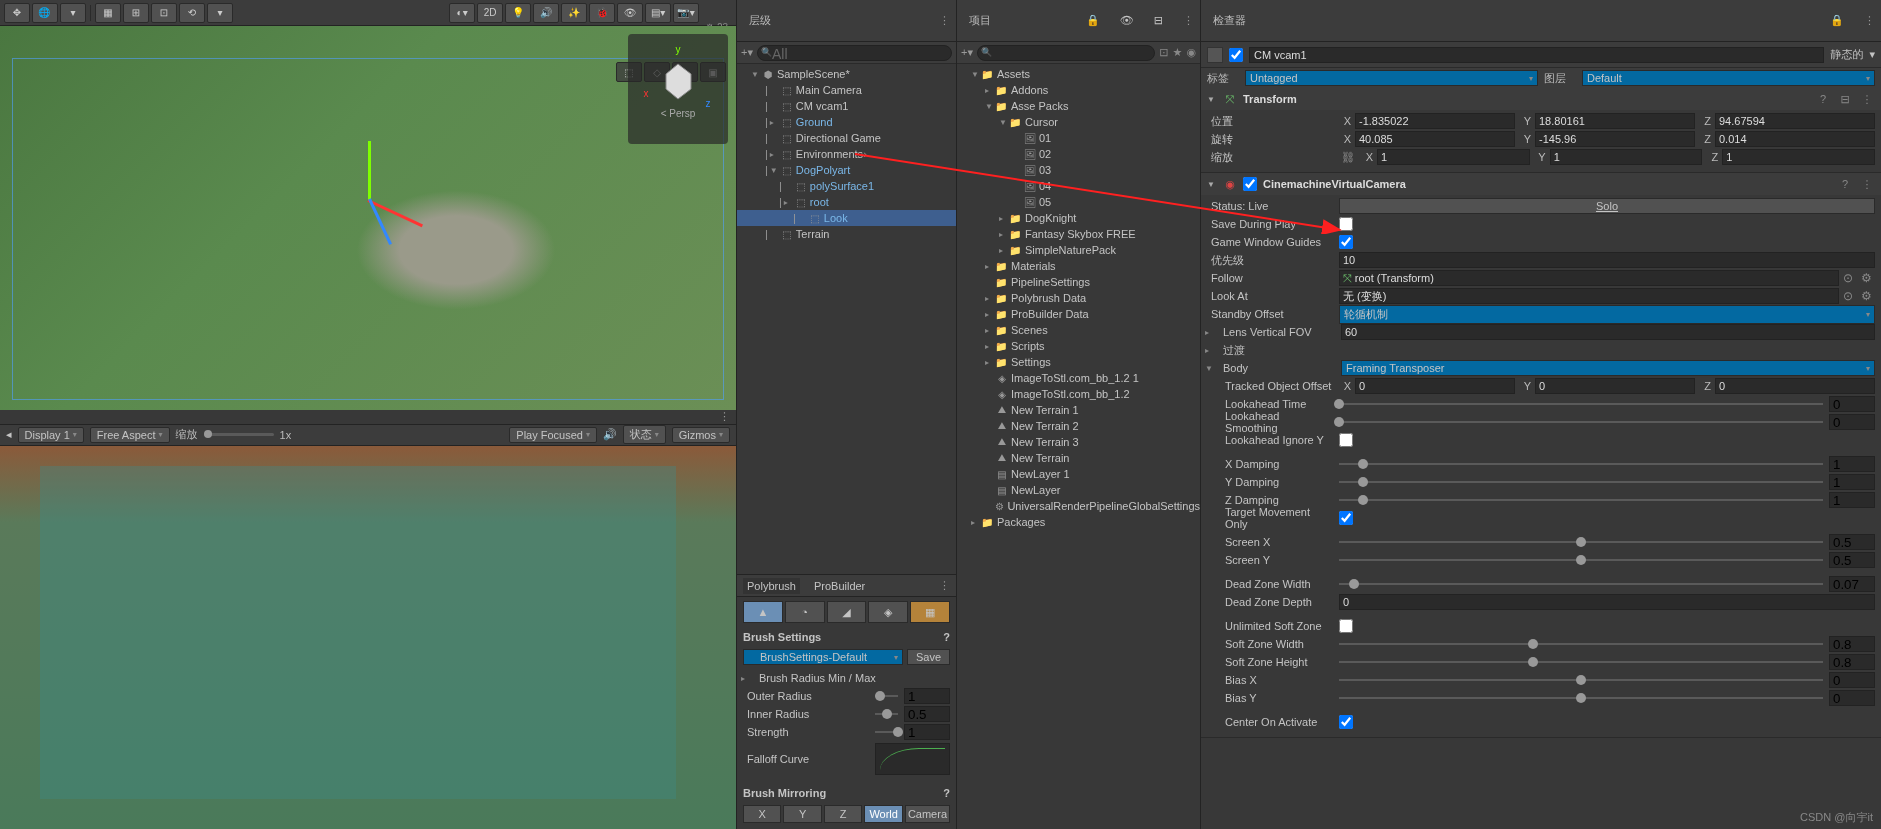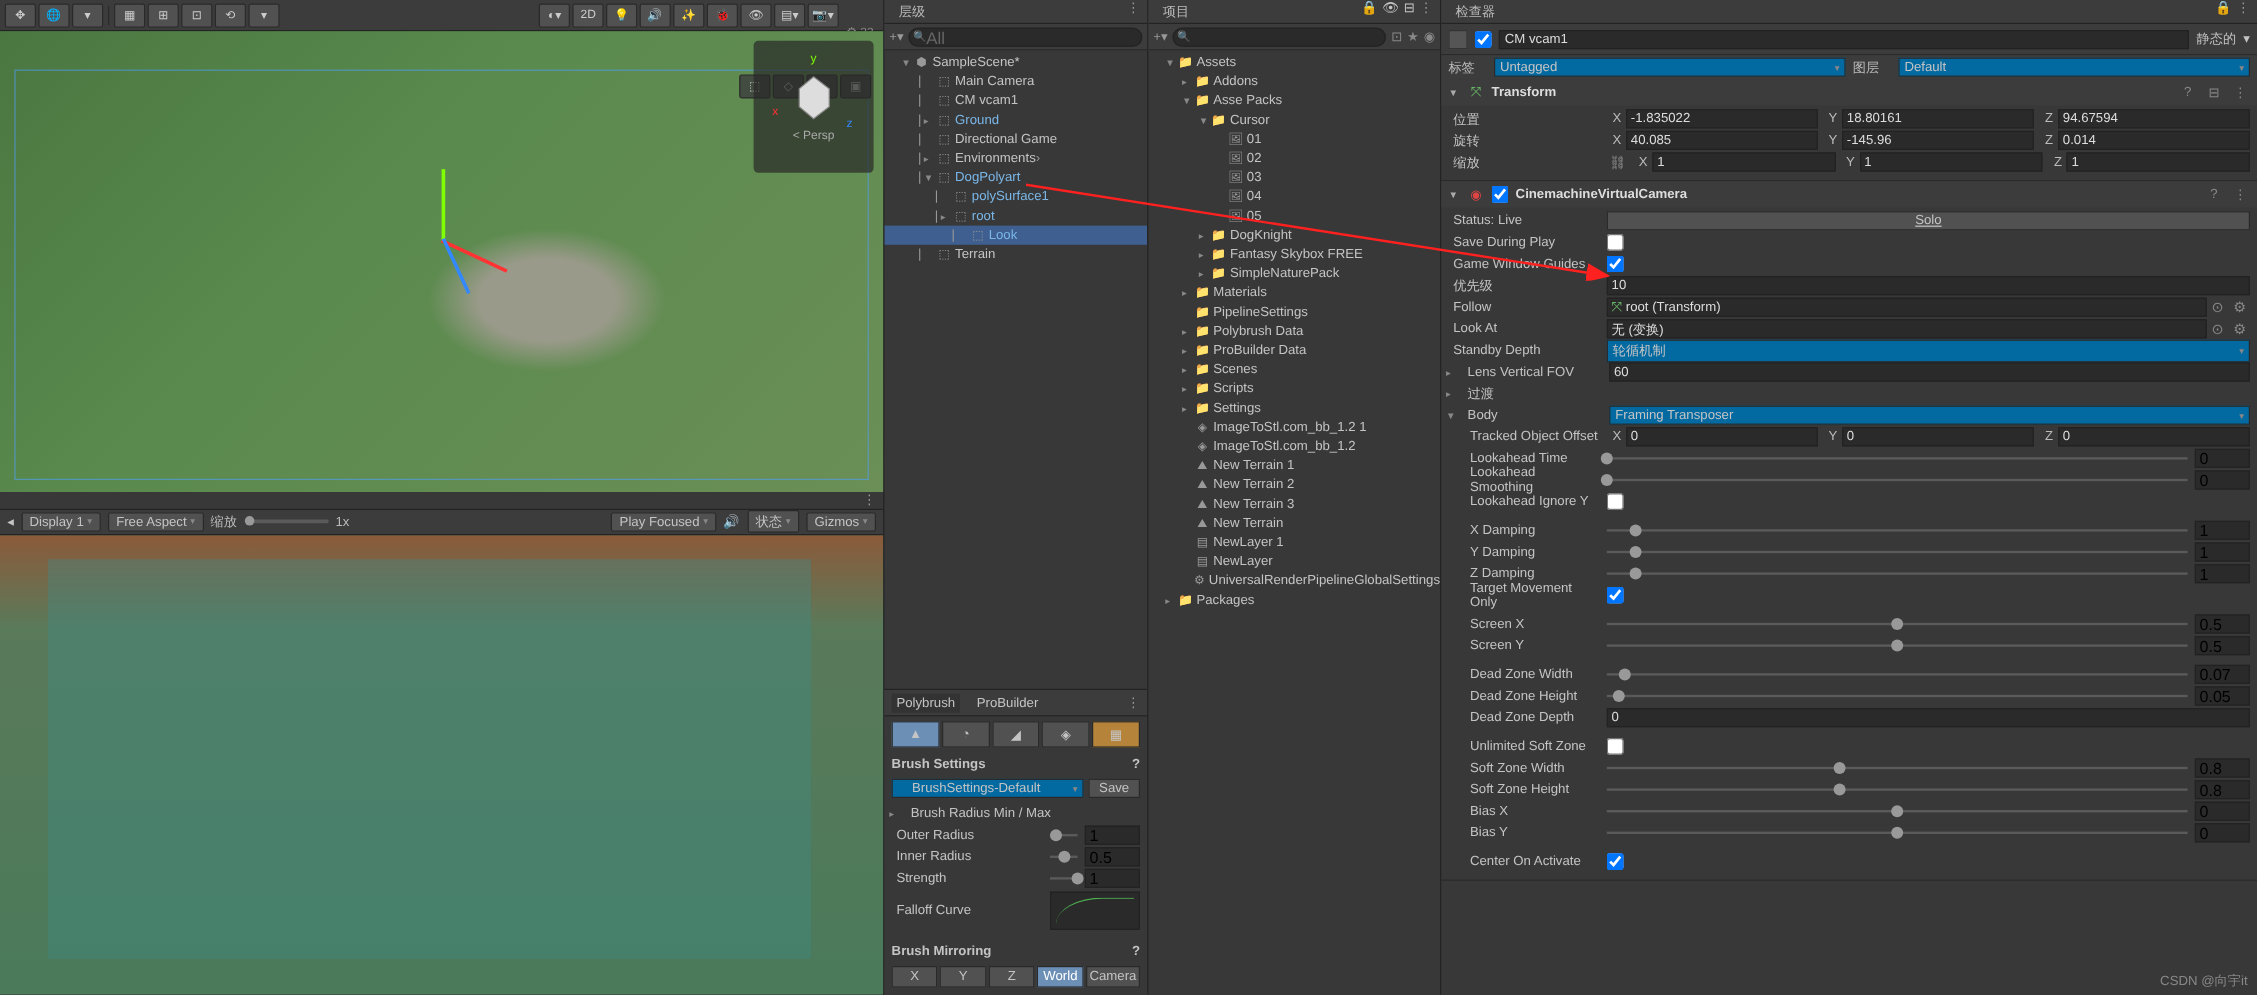--- a/index.html
+++ b/index.html
@@ -40,21 +40,21 @@
 .game-label { color: #bbb; }
 .slider-mini { width: 70px; height: 3px; background: #5a5a5a; position: relative; border-radius: 2px; }
 .slider-mini::after { content: ""; position: absolute; left: 0; top: -3px; width: 8px; height: 8px; background: #999; border-radius: 50%; }
 
 .game-view { flex: 1; background: #2a4a3a; position: relative; overflow: hidden; }
 .game-placeholder { position: absolute; inset: 0; background: linear-gradient(180deg, #8b5a3a 0%, #5a7a5a 20%, #4a7a5a 100%); }
 .game-overlay { position: absolute; top: 20px; left: 40px; right: 60px; bottom: 30px; background: rgba(60,140,140,0.35); }
 
 
 .hier-col { width: 220px; background: #383838; border-left: 1px solid #232323; display: flex; flex-direction: column; }
-.panel-header { height: 20px; background: #3c3c3c; display: flex; padding: 0 6px; border-bottom: 1px solid #232323; gap: 4px; }
+.panel-header { height: 42px; background: #3c3c3c; display: flex; align-items: center; padding: 0 6px; border-bottom: 1px solid #232323; gap: 20px; }
 .panel-header-tab { padding: 2px 6px; color: #bbb; font-size: 11px; }
 .panel-toolbar { height: 22px; display: flex; align-items: center; padding: 0 4px; gap: 4px; border-bottom: 1px solid #2a2a2a; background: #3c3c3c; }
 .search-box { flex: 1; background: #2a2a2a; border: 1px solid #222; border-radius: 10px; height: 16px; padding: 0 14px; font-size: 14px; color: #888; position: relative; }
 .search-box::before { content: "🔍"; font-size: 9px; position: absolute; left: 3px; top: 1px; opacity: 0.6; }
 .tree { flex: 1; overflow-y: auto; padding: 2px 0; }
 .tree-item { display: flex; align-items: center; height: 16px; padding-left: 4px; cursor: pointer; white-space: nowrap; }
 .tree-item.selected { background: #3e5f8f; color: #fff; }
 .tree-item.prefab { color: #7ab7e8; }
 .tree-arrow { width: 10px; font-size: 8px; color: #888; }
 .tree-icon { width: 14px; font-size: 10px; color: #999; display: inline-flex; justify-content: center; }
@@ -630,21 +630,21 @@
           <span class="obj-target">⊙</span>
           <span class="obj-target">⚙</span>
         </div>
         <div class="prop-row">
           <span class="label">Look At</span>
           <div class="obj-field">无 (变换)</div>
           <span class="obj-target">⊙</span>
           <span class="obj-target">⚙</span>
         </div>
         <div class="prop-row">
-          <span class="label">Standby Depth</span>
+          <span class="label">Standby Offset</span>
           <div class="dd">轮循机制</div>
         </div>
         <div class="prop-row">
           <span class="fold-arrow">▸</span>
           <span class="label" style="width:118px;">Lens Vertical FOV</span>
           <input class="num-in" value="60" style="">
         </div>
         <div class="prop-row">
           <span class="fold-arrow">▸</span>
           <span class="label">过渡</span>
@@ -738,29 +738,20 @@
               </div>
             </div>
             <div style="height: 6px;"></div>
             <div class="prop-row">
               <span class="label indent">Dead Zone Width</span>
               <div class="slider-row">
                 <div class="slider-track">
                   <div class="slider-thumb" style="left:3%;"></div>
                 </div>
                 <input class="slider-val" value="0.07" style="">
-              </div>
-            </div>
-            <div class="prop-row">
-              <span class="label indent">Dead Zone Height</span>
-              <div class="slider-row">
-                <div class="slider-track">
-                  <div class="slider-thumb" style="left:2%;"></div>
-                </div>
-                <input class="slider-val" value="0.05" style="">
               </div>
             </div>
             <div class="prop-row">
               <span class="label indent">Dead Zone Depth</span>
               <input class="num-in" value="0" style="">
             </div>
             <div style="height: 6px;"></div>
             <div class="prop-row">
               <span class="label indent">Unlimited Soft Zone</span>
               <input type="checkbox" class="chk" style="">

